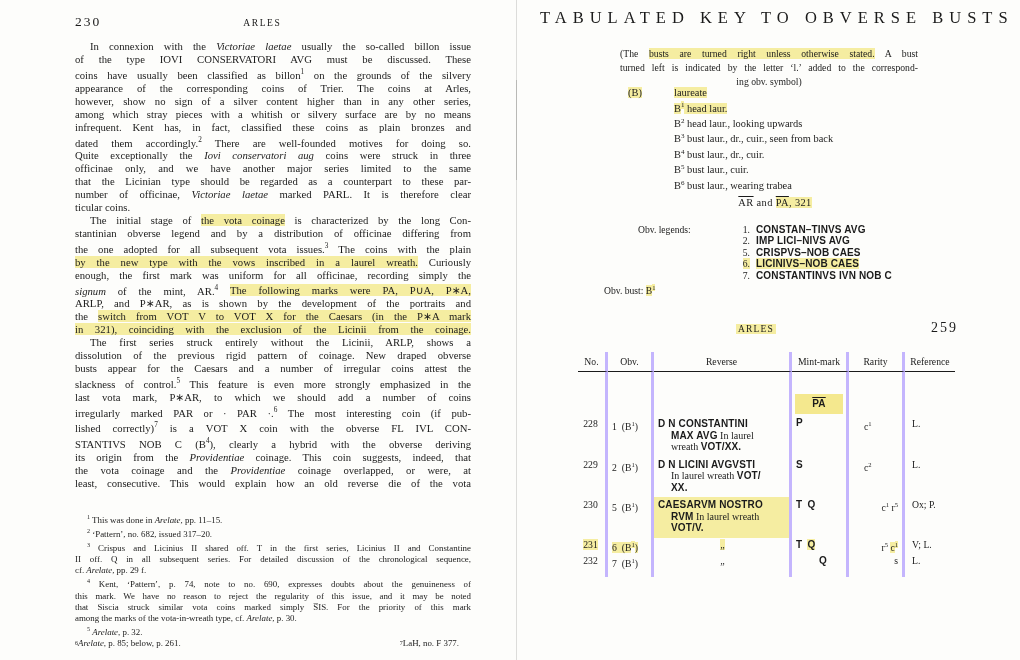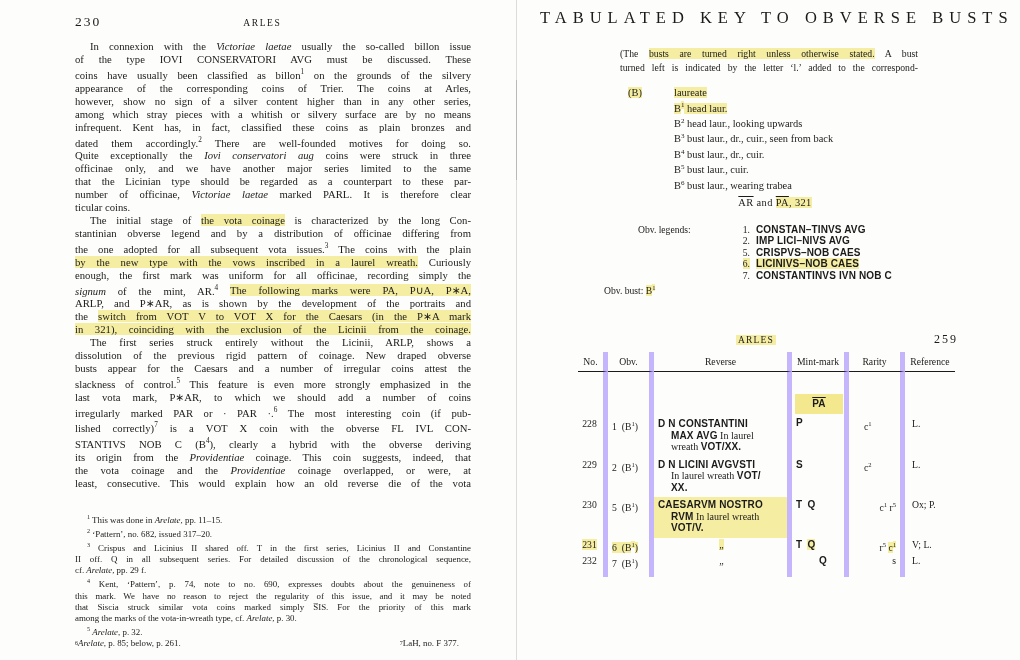--- a/index.html
+++ b/index.html
@@ -49,27 +49,27 @@
   .bk-items .line{line-height:12.1px;}
   .section-head{position:absolute;top:197px;left:0;width:470px;text-align:center;
                 font-size:10.4px;letter-spacing:0.4px;}
   .legends-block{position:absolute;top:224px;left:66px;display:flex;font-size:9.6px;margin-left:32px;}
   .leg-label{width:96px;}
   .legend-row{display:flex;line-height:11.4px;}
   .lnum{width:16px;text-align:right;margin-right:6px;}
   .obv-bust{position:absolute;top:284px;left:64px;font-size:9.6px;}
   .arles-row{position:absolute;top:320px;left:38px;width:380px;display:flex;align-items:baseline;font-size:9.5px;}
   .arles-head{margin-left:158px;letter-spacing:1.2px;background:var(--hl);padding:0 2px;}
-  .rp-pageno{margin-left:auto;font-size:12px;letter-spacing:2px;margin-top:12px;}
+  .rp-pageno{margin-left:auto;font-size:14px;letter-spacing:2px;}
 
   
   .coin-table{position:absolute;top:352px;left:38px;display:grid;
               grid-template-columns:30px 46px 138px 57px 56px 50px;font-size:9.7px;}
   .th{text-align:center;padding:4px 0 4px;border-bottom:1px solid #1b1b1b;}
-  .vr{border-right:5px solid #c4b5fd;}
+  .vr{border-right:3px solid #c4b5fd;}
   .td{padding:2px 2px 4px 4px;line-height:11.5px;}
   .pt{padding-top:46px;}
   .c-no{text-align:center;padding-left:0;}
   .c-rev .line:not(:first-child):not(.center){padding-left:13px;}
   .hl-block{background:var(--hl);}
   .dit{font-size:10px;}
   .c-mint-first{padding-top:22px;}
   .pa-box{width:48px;height:20px;background:var(--hl2);display:flex;align-items:center;
           justify-content:center;margin:0 0 3px -1px;}
   .q-right{padding-left:27px;}
@@ -152,20 +152,21 @@
         <span> LaH, no. F 377.</span>
       </div>
     </div>
 </div>
 
 <div class="page-right">
   <div class="rp-title">TABULATED KEY TO OBVERSE BUSTS</div>
   <div class="rp-note">
       <div class="line"><span>(The </span><span class="hl">busts are turned right unless otherwise stated.</span><span> A bust</span></div>
       <div class="line"><span>turned left is indicated by the letter ‘l.’ added to the correspond-</span></div>
+      <div class="line center"><span>ing obv. symbol)</span></div>
     </div>
 
   <div class="bust-key">
     <span class="bk-label"><span class="hl">(B)</span></span>
     <div class="bk-items">
         <div class="line"><span class="hl">laureate</span></div>
         <div class="line"><span class="hl">B</span><span class="sup hl">1</span><span class="hl"> head laur.</span></div>
         <div class="line"><span>B</span><span class="sup">2</span><span> head laur., looking upwards</span></div>
         <div class="line"><span>B</span><span class="sup">3</span><span> bust laur., dr., cuir., seen from back</span></div>
         <div class="line"><span>B</span><span class="sup">4</span><span> bust laur., dr., cuir.</span></div>

